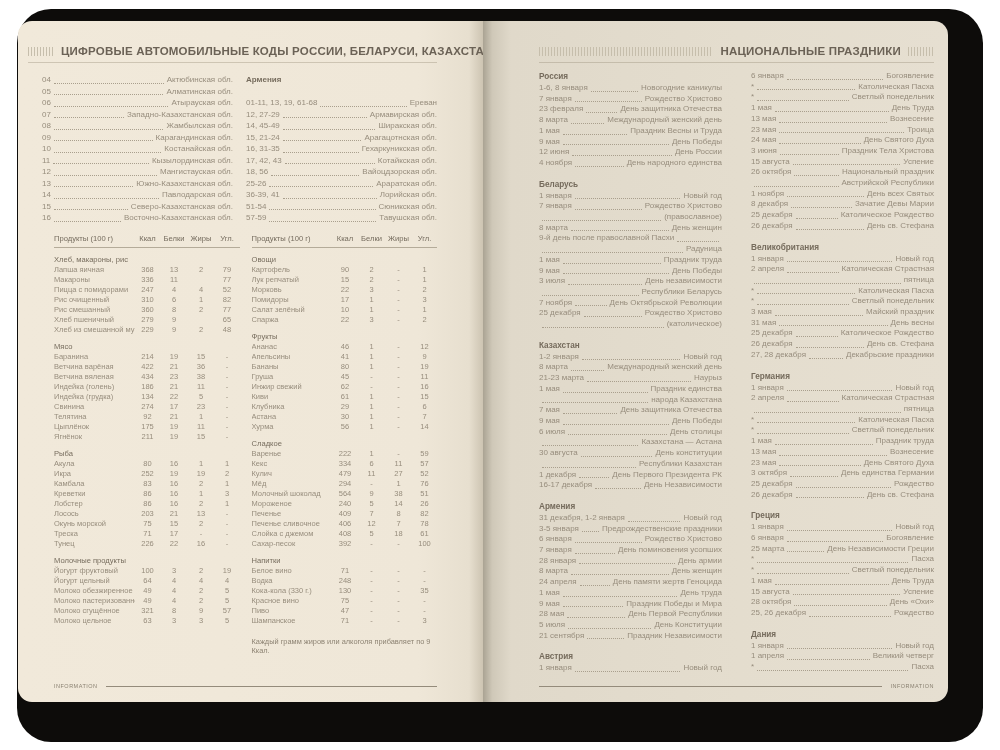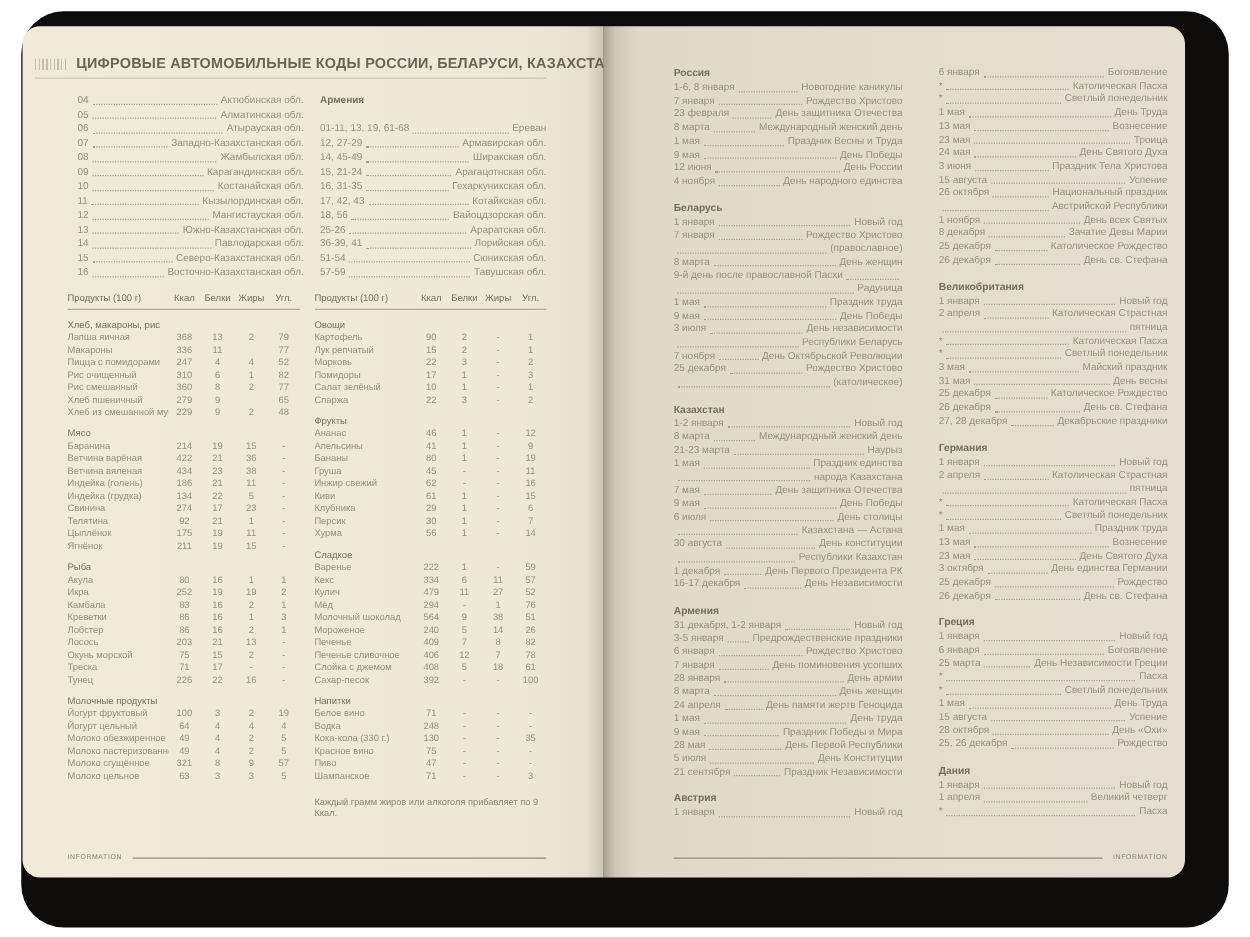--- a/index.html
+++ b/index.html
@@ -22,21 +22,21 @@
     rgba(0,0,0,0) 1px,rgba(0,0,0,0) 3px);}
   .stripe-fixed{width:26px;flex:0 0 26px;}
   .stripe-flex{flex:1 1 auto;}
   
   .lrow{display:flex;align-items:flex-end;line-height:11.5px;font-size:8px;color:#978d7d;}
   .lrow .ld{white-space:nowrap;}
   .lrow .lv{white-space:nowrap;}
   .lrow .dots{flex:1 1 auto;min-width:5px;border-bottom:1px dotted #a99f8d;margin:0 3px 2px 3px;}
   .bold{font-weight:bold;color:#776d5e;}
   
-  .codes{display:flex;gap:13px;margin:11px 0 0 34px;justify-content:center;}
+  .codes{display:flex;gap:13px;margin:11px 0 0 14px;justify-content:center;}
   .codes-col{flex:1 1 0;min-width:0;}
   .spacer-row{height:11.5px;}
   
   .food-sec-header{margin-top:16px;}
   .food-wrap{display:flex;gap:12px;margin:0 0 0 26px;}
   .food-half{flex:1 1 0;min-width:0;}
   .food-head{display:grid;grid-template-columns:1fr 26px 27px 27px 25px;
     border-bottom:1px solid #b4ab99;padding:4px 0 4px 0;margin-top:6px;
     font-weight:normal;font-size:7.6px;color:#756c5e;line-height:9px;}
   .food-head .num{text-align:center;}
@@ -545,21 +545,21 @@
                   <span class="num">15</span>
                 </div>
                 <div class="food-row">
                   <span class="pname">Клубника</span>
                   <span class="num">29</span>
                   <span class="num">1</span>
                   <span class="num">-</span>
                   <span class="num">6</span>
                 </div>
                 <div class="food-row">
-                  <span class="pname">Персик</span>
+                  <span class="pname">Астана</span>
                   <span class="num">30</span>
                   <span class="num">1</span>
                   <span class="num">-</span>
                   <span class="num">7</span>
                 </div>
                 <div class="food-row">
                   <span class="pname">Хурма</span>
                   <span class="num">56</span>
                   <span class="num">1</span>
                   <span class="num">-</span>
@@ -689,20 +689,25 @@
         </div>
       </div>
 
       <div class="page-footer footer-left">
         <span class="footer-label">INFORMATION</span>
         <span class="footer-line"></span>
       </div>
     </div>
 
     <div class="page page-right">
+      <div class="sec-header">
+        <span class="stripes stripe-flex"></span>
+        <span class="title">НАЦИОНАЛЬНЫЕ ПРАЗДНИКИ</span>
+        <span class="stripes stripe-fixed"></span>
+      </div>
 
       <div class="holidays">
         <div class="hol-col" id="hol-col1">
             <div class="hol-section">
               <div class="country">Россия</div>
               <div class="lrow">
                 <span class="ld">1-6, 8 января</span>
                 <span class="dots"></span>
                 <span class="lv">Новогодние каникулы</span>
               </div>

